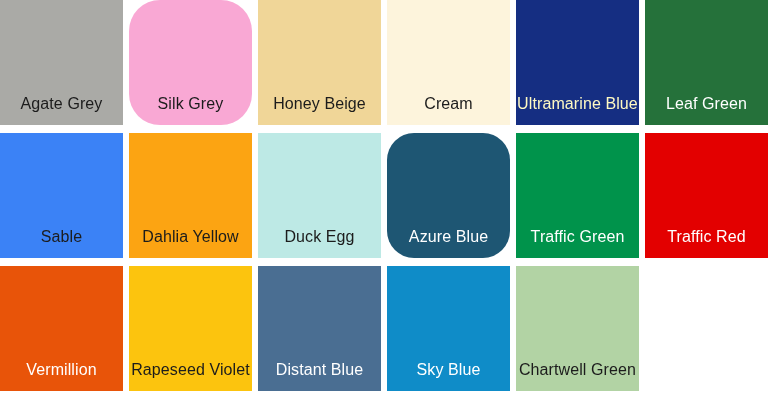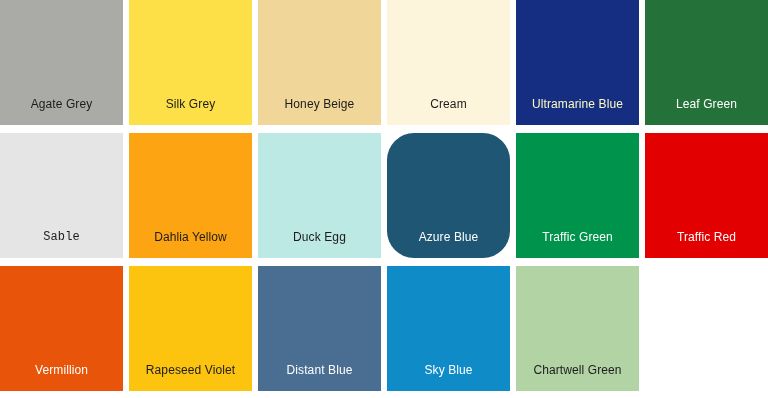--- a/index.html
+++ b/index.html
@@ -32,54 +32,54 @@
     height: 125px;
     box-sizing: border-box;
     display: flex;
     align-items: flex-end;
     justify-content: center;
   }
   .swatch-label {
     display: block;
     width: 100%;
     text-align: center;
-    font-size: 12px;
+    font-size: 16px;
     line-height: 14px;
     letter-spacing: 0.1px;
     padding-bottom: 14px;
     white-space: nowrap;
     overflow: hidden;
     user-select: none;
   }
   .label-dark { color: #1c1c1c; }
   .label-light { color: #ffffff; }
 </style>
 </head>
 <body>
 
 <div id="swatch-grid" style="background: rgb(255, 255, 255);">
     <div class="swatch" style="background-color: rgb(170, 170, 166);">
       <span class="swatch-label label-dark" style="color: rgb(28, 28, 28);">Agate Grey</span>
     </div>
-    <div class="swatch" style="background-color: #fde047;">
+    <div class="swatch" style="background-color: #f9a8d4; border-radius: 31px;">
       <span class="swatch-label label-dark" style="color: rgb(28, 28, 28);">Silk Grey</span>
     </div>
     <div class="swatch" style="background-color: rgb(240, 214, 152);">
       <span class="swatch-label label-dark" style="color: rgb(28, 28, 28);">Honey Beige</span>
     </div>
     <div class="swatch" style="background-color: rgb(253, 244, 220);">
       <span class="swatch-label label-dark" style="color: rgb(28, 28, 28);">Cream</span>
     </div>
     <div class="swatch" style="background-color: rgb(21, 46, 130);">
       <span class="swatch-label label-light" style="color: #fef9c3;">Ultramarine Blue</span>
     </div>
     <div class="swatch" style="background-color: rgb(37, 113, 58);">
       <span class="swatch-label label-light" style="color: rgb(255, 255, 255);">Leaf Green</span>
     </div>
-    <div class="swatch" style="background-color: #e5e5e5; font-family: Liberation Mono, monospace;">
+    <div class="swatch" style="background-color: #3b82f6;">
       <span class="swatch-label label-dark" style="color: rgb(28, 28, 28);">Sable</span>
     </div>
     <div class="swatch" style="background-color: rgb(252, 164, 18);">
       <span class="swatch-label label-dark" style="color: rgb(28, 28, 28);">Dahlia Yellow</span>
     </div>
     <div class="swatch" style="background-color: rgb(189, 233, 229);">
       <span class="swatch-label label-dark" style="color: rgb(28, 28, 28);">Duck Egg</span>
     </div>
     <div class="swatch" style="background-color: rgb(30, 86, 115); border-radius: 27px;">
       <span class="swatch-label label-light" style="color: rgb(255, 255, 255);">Azure Blue</span>

